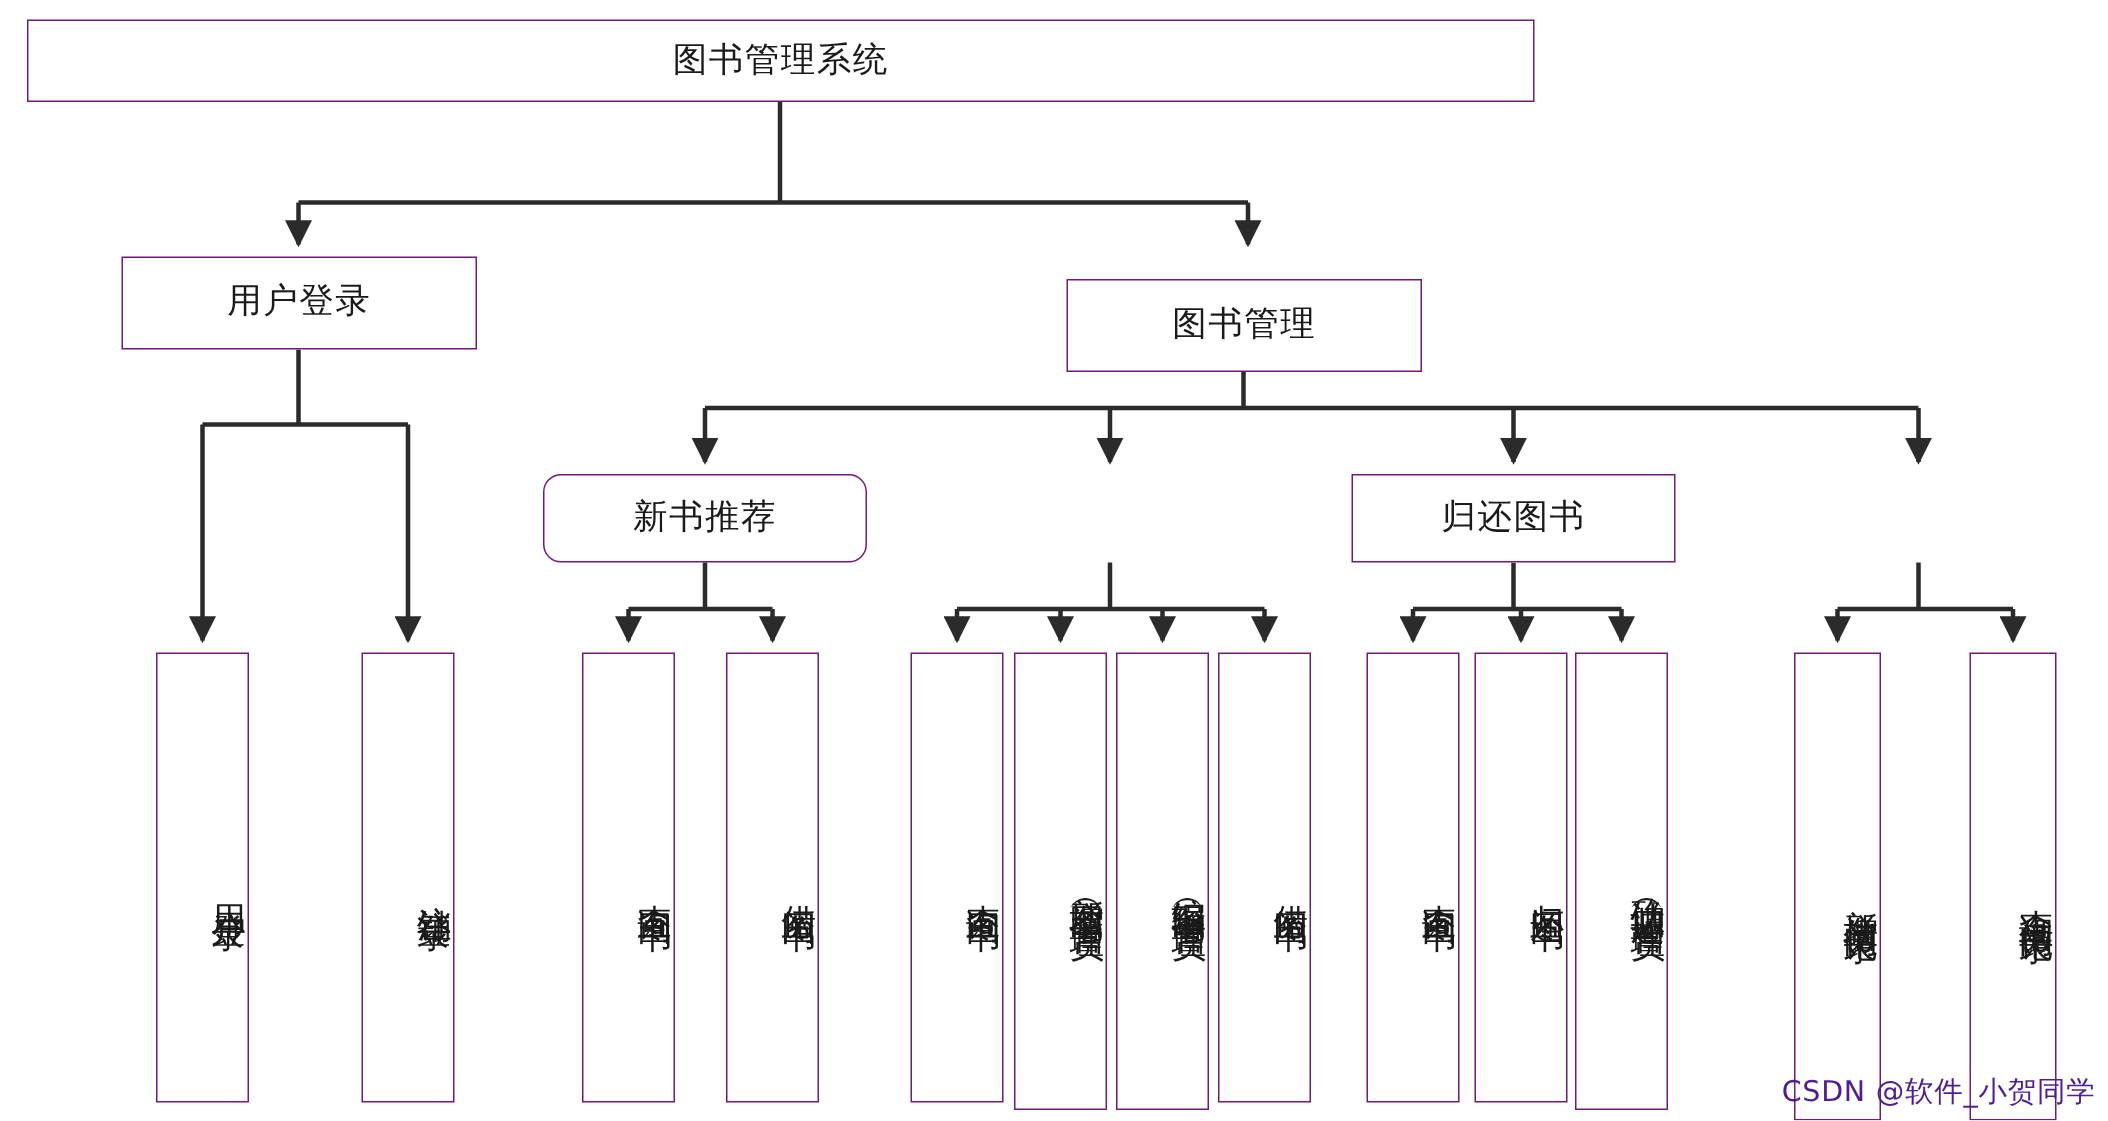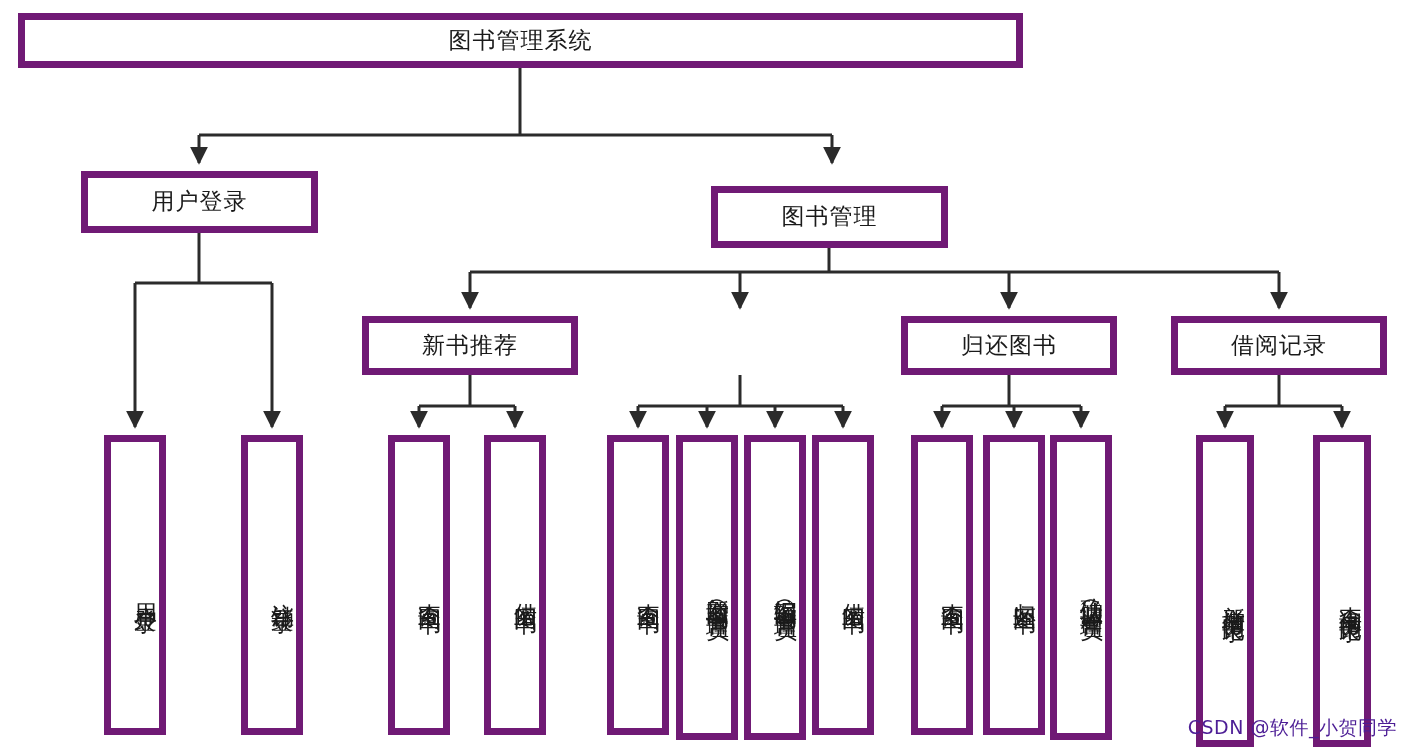--- a/index.html
+++ b/index.html
@@ -13,21 +13,21 @@
   #canvas {
     position: relative;
     width: 1405px;
     height: 747px;
     background: #ffffff;
     overflow: hidden;
   }
   .node {
     position: absolute;
     box-sizing: border-box;
-    border: 7px solid #701a75;
+    border: 1px solid #701a75;
     background: #ffffff;
     display: flex;
     align-items: center;
     justify-content: center;
     color: #1a1a1a;
     line-height: 1.18;
   }
   .node.horiz {
     font-size: 23px;
     letter-spacing: 1px;
@@ -123,28 +123,25 @@
     <span>图书管理系统</span>
   </div>
 
   <div class="node horiz" style="left:81px;top:171px;width:237px;height:62px;">
     <span>用户登录</span>
   </div>
   <div class="node horiz" style="left:711px;top:186px;width:237px;height:62px;text-align:center;">
     <span>图书管理</span>
   </div>
 
-  <div class="node horiz" style="left:362px;top:316px;width:216px;height:59px;">
+  <div class="node horiz" style="left:362px;top:316px;width:216px;height:59px;border-radius:12px;">
     <span>新书推荐</span>
   </div>
   <div class="node horiz" style="left:901px;top:316px;width:216px;height:59px;">
     <span>归还图书</span>
-  </div>
-  <div class="node horiz" style="left:1171px;top:316px;width:216px;height:59px;">
-    <span>借阅记录</span>
   </div>
 
   <div class="node vert" style="left:104px;top:435px;width:62px;height:300px;">
     <span class="vtext">用户登录</span>
   </div>
   <div class="node vert" style="left:241px;top:435px;width:62px;height:300px;">
     <span class="vtext">注销登录</span>
   </div>
   <div class="node vert" style="left:388px;top:435px;width:62px;height:300px;">
     <span class="vtext">查询图书</span>

